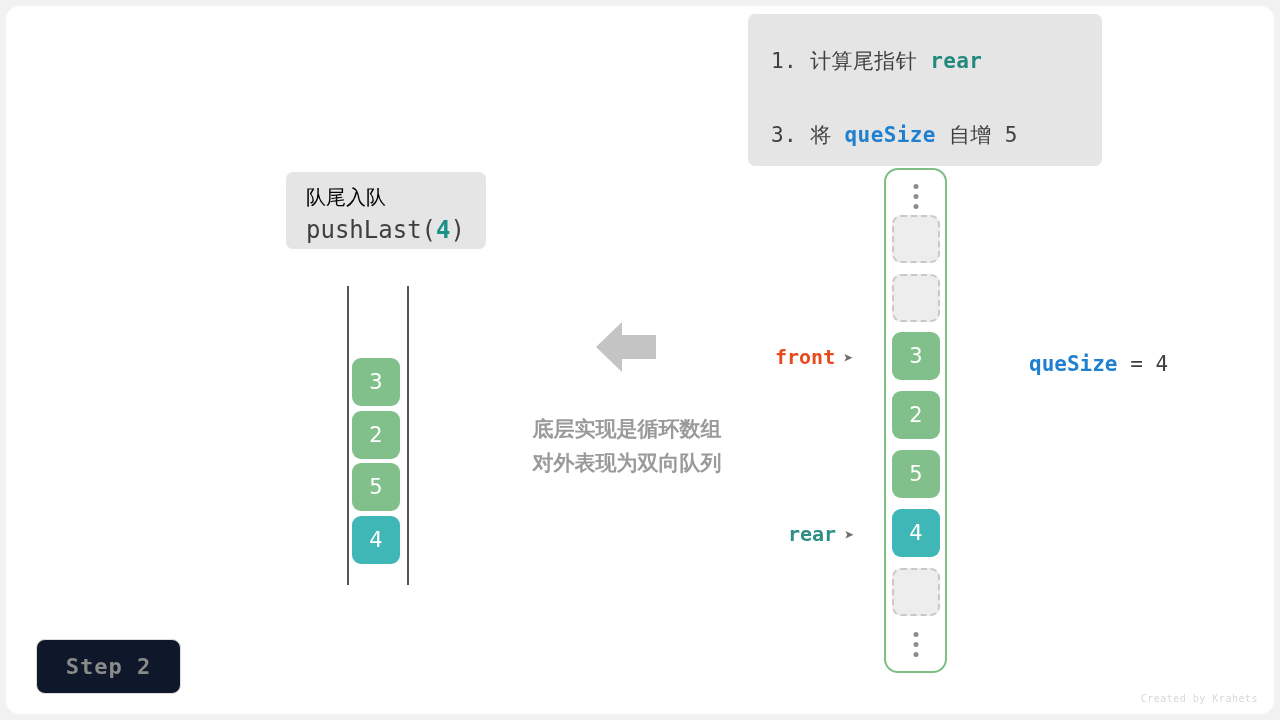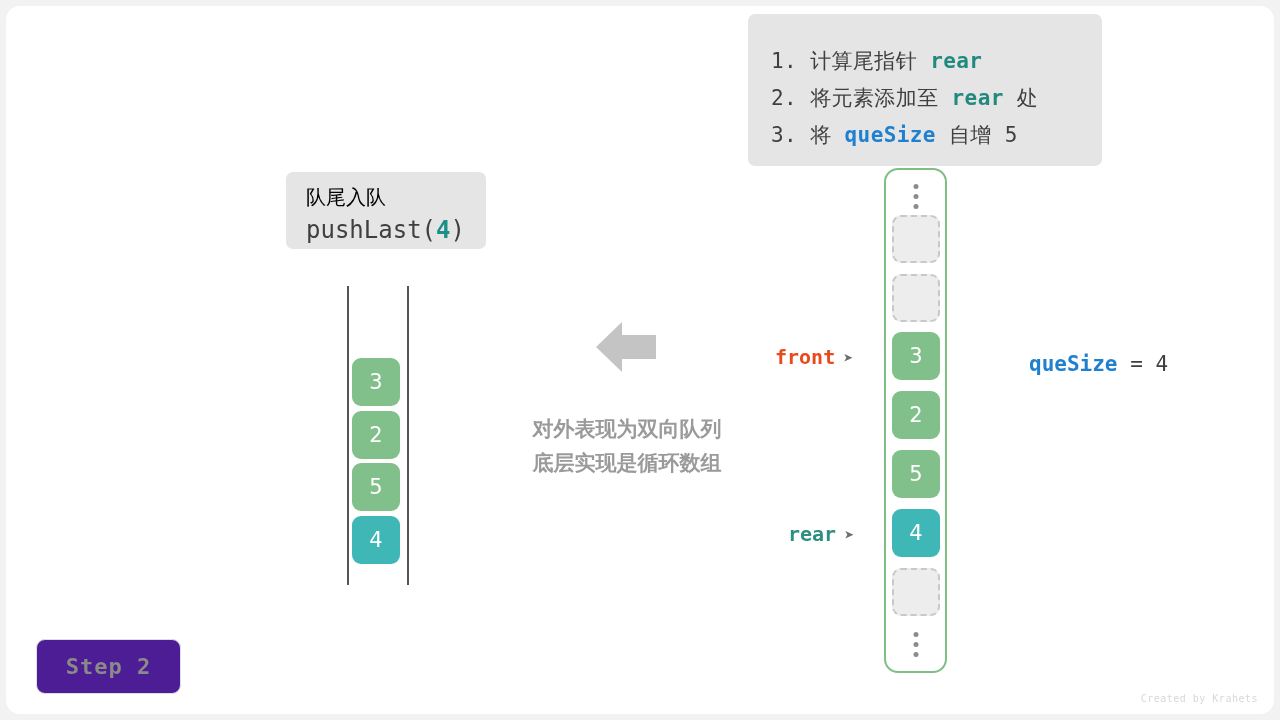--- a/index.html
+++ b/index.html
@@ -201,21 +201,21 @@
 
   
   .step-badge {
     position: absolute;
     left: 36px;
     top: 639px;
     width: 145px;
     height: 55px;
     border: 1px solid #dedede;
     border-radius: 9px;
-    background: #4c1d95;
+    background: #0f172a;
     display: flex;
     align-items: center;
     justify-content: center;
     font-family: "DejaVu Sans Mono", monospace;
     font-size: 22px;
     font-weight: bold;
     color: #8a8a8a;
     letter-spacing: 1px;
     box-sizing: border-box;
   }
@@ -232,21 +232,20 @@
   }
 </style>
 </head>
 <body>
 
 <div id="canvas">
   <div class="card"></div>
 
   <div class="note note-steps abs">
     <div class="line l1"><span>1. 计算尾指针 </span><span class="kw-teal">rear</span></div>
-    <div class="line l2"><span>2. 将元素添加至 </span><span class="kw-teal">rear</span><span> 处</span></div>
     <div class="line l3"><span>3. 将 </span><span class="kw-blue">queSize</span><span> 自增 5</span></div>
   </div>
 
   <div class="note note-op abs">
     <div class="l1">队尾入队</div>
     <div class="l2"><span>pushLast(</span><span class="num-teal">4</span><span>)</span></div>
   </div>
 
   <div class="rail" style="left:347px; top:286px; height:299px;"></div>
   <div class="rail" style="left:407px; top:286px; height:299px;"></div>
@@ -262,22 +261,22 @@
     </div>
   <div class="cell teal" style="left:352px; top:516px;">
       <span>4</span>
     </div>
 
   <svg class="big-arrow" viewBox="0 0 60 54">
     <polygon points="0,27 26,2 26,15 60,15 60,39 26,39 26,52" fill="#c4c4c4"></polygon>
   </svg>
 
   <div class="caption">
+    <div>底层实现是循环数组</div>
     <div>对外表现为双向队列</div>
-    <div>底层实现是循环数组</div>
   </div>
 
   <div class="ptr ptr-front"><span>front</span><span class="marker">➤</span></div>
   <div class="ptr ptr-rear"><span>rear</span><span class="marker">➤</span></div>
 
   <div class="ring">
     <div class="dots" style="top:14px;">
         <i></i>
         <i></i>
         <i></i>

